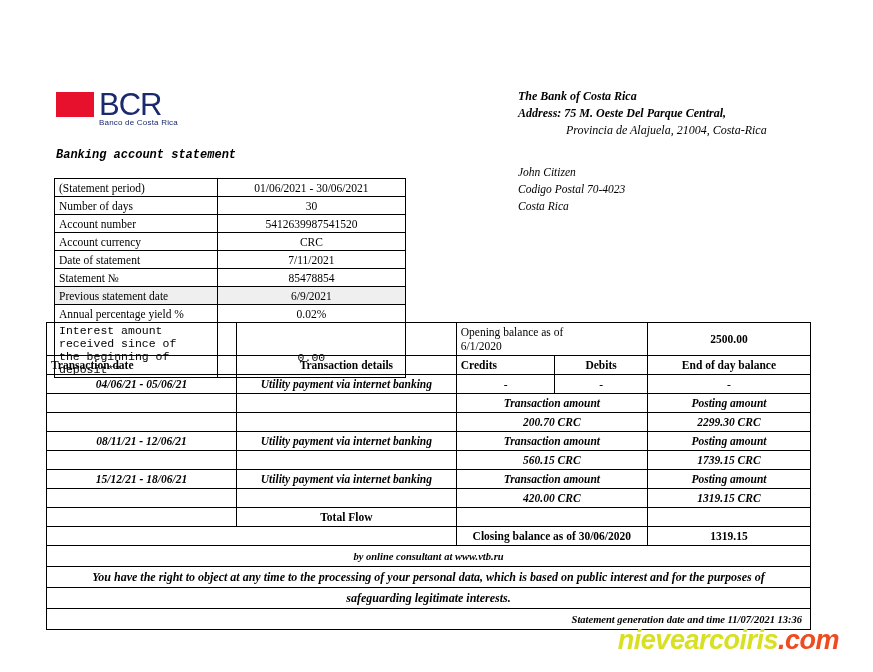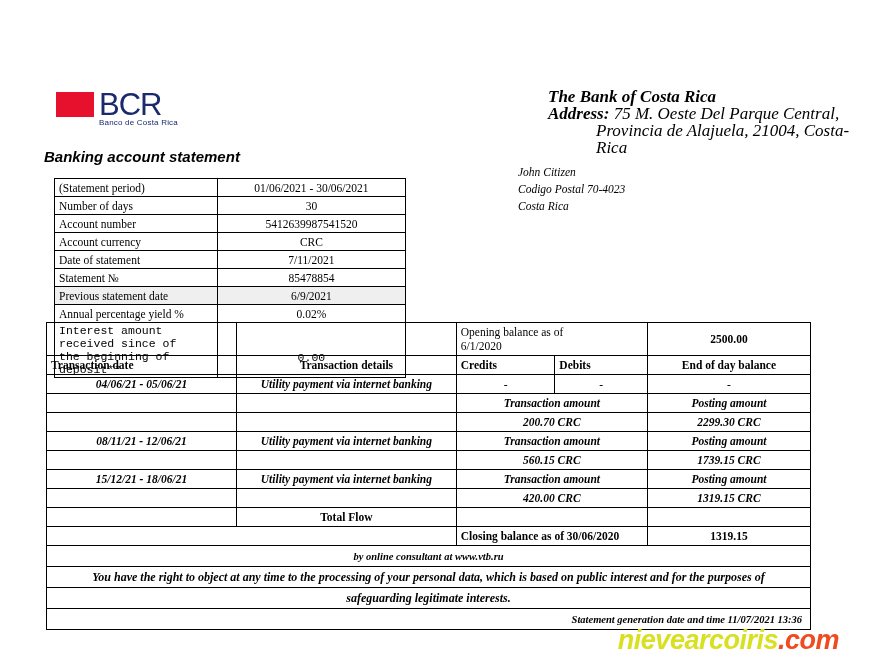--- a/index.html
+++ b/index.html
@@ -52,45 +52,45 @@
     font-family: "Liberation Sans", sans-serif;
     font-size: 8px;
     color: #1a2a6c;
     margin-left: 43px;
     margin-top: 1px;
     letter-spacing: 0.2px;
   }
 
   .stmt-title {
     position: absolute;
-    left: 44px;
+    left: 56px;
     top: 148px;
-    font-family: Liberation Sans, sans-serif;
-    font-style: italic;
-    font-weight: bold;
-    font-size: 15px;
+    font-family: Liberation Mono, monospace;
+    font-style: italic;
+    font-weight: bold;
+    font-size: 12px;
   }
 
   
   .bank-block {
     position: absolute;
-    left: 548px;
+    left: 518px;
     top: 88px;
-    font-size: 17px;
+    font-size: 12px;
     font-style: italic;
     font-weight: bold;
     line-height: 17px;
   }
   .bank-block .addr-line2 {
     margin-left: 48px;
     font-weight: normal;
     font-style: italic;
   }
   .bank-block .addr-inline {
-    font-weight: normal;
+    font-weight: bold;
   }
 
   .customer-block {
     position: absolute;
     left: 518px;
     top: 164px;
     font-size: 11.5px;
     font-style: italic;
     line-height: 17px;
   }
@@ -144,21 +144,21 @@
   }
   .col-a { width: 182px; }
   .col-b { width: 212px; }
   .col-c { width: 90px; }
   .col-d { width: 84px; }
   .col-e { width: 155px; }
 
   .bold { font-weight: bold; }
   .bi { font-weight: bold; font-style: italic; }
   .ctr { text-align: center; }
-  .rgt { text-align: left; }
+  .rgt { text-align: center; }
 
   .open-bal-label {
     font-size: 11.5px;
     line-height: 14px;
   }
 
   .footnote td {
     font-size: 10.5px;
     font-style: italic;
     font-weight: bold;

